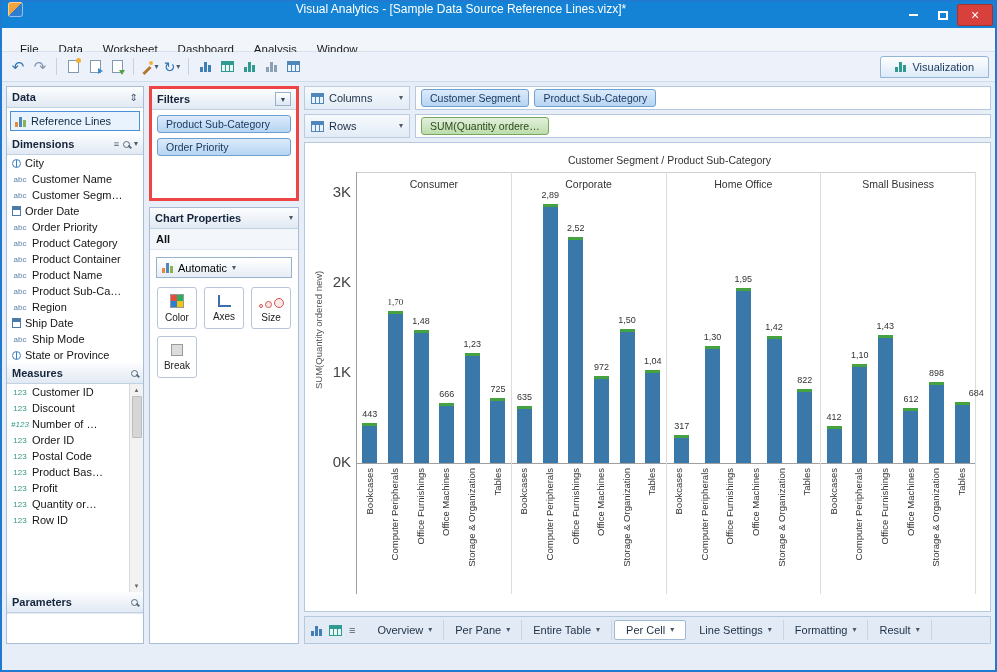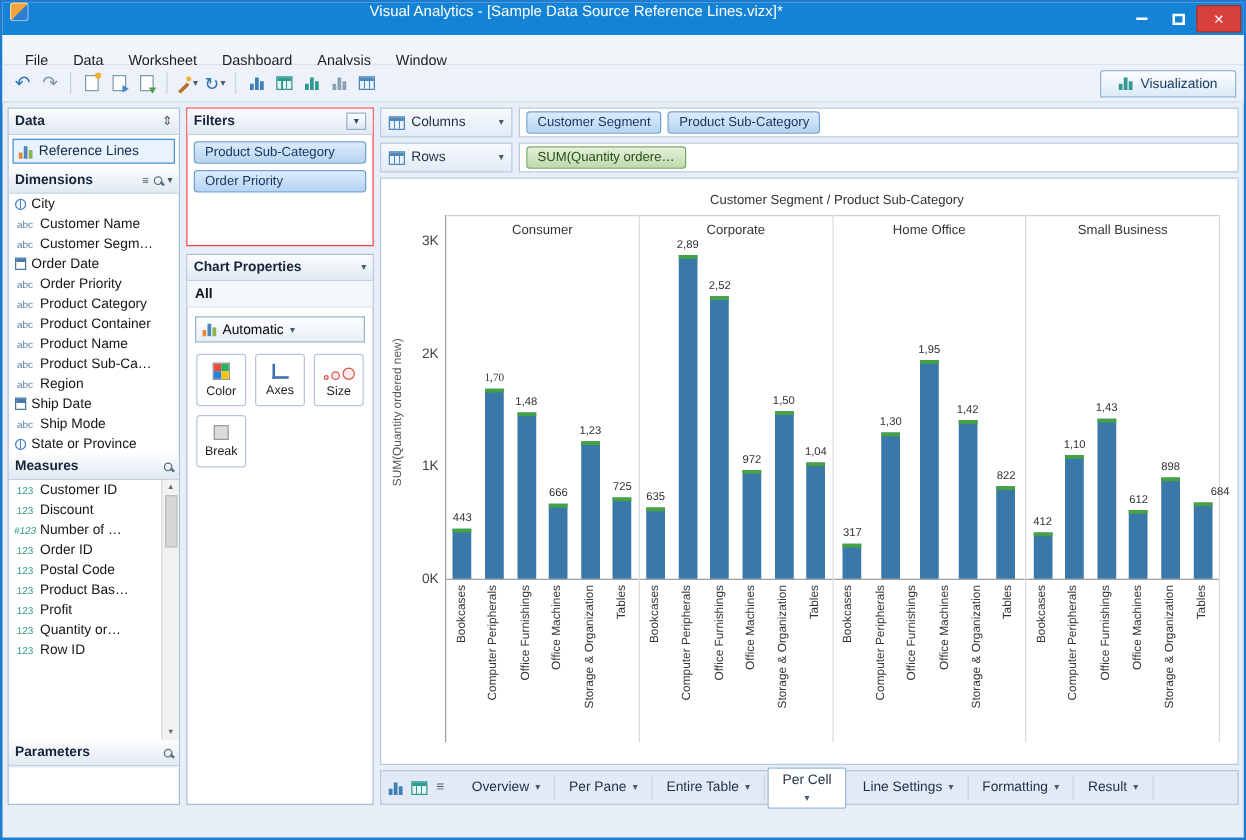--- a/index.html
+++ b/index.html
@@ -77,21 +77,21 @@
   .measures-wrap{flex:1;min-height:0;display:flex;overflow:hidden;}
   .measures-wrap .field-list{flex:1;}
   .scrollbar{width:14px;flex:none;background:#f2f2f2;border-left:1px solid #d9d9d9;display:flex;flex-direction:column;align-items:center;}
   .sb-a{font-size:6px;color:#666;padding:3px 0;}
   .sb-thumb{width:10px;height:42px;background:#d6d6d6;border:1px solid #bcbcbc;border-radius:1px;}
   .sb-track{flex:1;}
   .param-box{flex:0 0 30px;border-top:1px solid #e3e9f1;}
 
   
   .mid-panel{width:150px;flex:none;display:flex;flex-direction:column;gap:6px;font-size:11px;}
-  .filters-box{background:#fff;border:1px solid #ef4444;flex:none;}
+  .filters-box{background:#fff;border:3px solid #ef4444;flex:none;}
   .dd-btn{width:16px;height:14px;border:1px solid #9ab0c8;background:linear-gradient(#fff,#dde7f2);display:flex;align-items:center;justify-content:center;font-size:7px;color:#33485e;}
   .pill-stack{padding:5px;display:flex;flex-direction:column;gap:5px;min-height:88px;}
   .pill{height:18px;display:flex;align-items:center;padding:0 8px;font-size:10.5px;color:#17365d;background:linear-gradient(#dcebfb,#b6d4f2);border:1px solid #70a0cf;border-radius:3px;white-space:nowrap;overflow:hidden;}
   .pill.green{background:linear-gradient(#e3f0dc,#bcdcab);border-color:#77a85f;color:#2d4a1e;}
   .props-box{background:#fff;border:1px solid #a9bed6;flex:1;display:flex;flex-direction:column;}
   .cp-all{padding:4px 6px;font-weight:bold;color:#111;background:#f3f6fa;border-bottom:1px solid #e0e7f0;flex:none;}
   .mark-select{margin:7px 6px 4px 6px;height:21px;border:1px solid #98b2cc;background:linear-gradient(#fff,#e6edf6);display:flex;align-items:center;gap:5px;padding:0 5px;flex:none;}
   .mark-select .right{margin-left:auto;}
   .mini-bars.auto i:nth-child(1){background:#e8883a;}
   .mini-bars.auto i:nth-child(2){background:#4f87ba;}
@@ -117,40 +117,40 @@
   .shelf-btn{width:106px;flex:none;display:flex;align-items:center;gap:5px;padding:0 6px;font-size:11px;color:#1c2f45;background:linear-gradient(#f7fafd,#e2ebf6);border:1px solid #b9cce0;}
   .shelf-btn .ddv{margin-left:auto;}
   .shelf{flex:1;background:#fff;border:1px solid #b6c8dc;display:flex;align-items:center;gap:5px;padding:2px 5px;overflow:hidden;}
 
   
   .canvas{flex:1;min-height:0;background:#fff;border:1px solid #b6c8dc;overflow:hidden;display:flex;flex-direction:column;}
   .chart-title{flex:none;text-align:center;font-size:10.5px;color:#333;padding:11px 0 6px 44px;}
   .chart-body{flex:none;display:flex;padding:0 14px 0 8px;}
   .ylabel{writing-mode:vertical-rl;transform:rotate(180deg);font-size:9.5px;color:#555;height:270px;margin-top:23px;text-align:center;width:15px;flex:none;}
   .yticks{position:relative;width:28px;margin-top:23px;height:270px;flex:none;}
-  .ytick{position:absolute;right:5px;font-size:11px;color:#444;line-height:1;}
+  .ytick{position:absolute;right:5px;font-size:15px;color:#444;line-height:1;}
   .panes{flex:1;display:flex;min-width:0;}
   .pane-full{flex:1;display:flex;flex-direction:column;border-left:1px solid #dcdcdc;min-width:0;}
   .pane-full:first-child{border-left:1px solid #a0a0a0;}
   .pane-full:last-child{border-right:1px solid #dcdcdc;}
   .seg-header{height:22px;flex:none;display:flex;align-items:center;justify-content:center;font-size:10.5px;color:#333;border-top:1px solid #cfcfcf;}
   .plot{height:270px;flex:none;display:flex;border-bottom:1px solid #a0a0a0;position:relative;}
   .slot{flex:1;position:relative;display:flex;align-items:flex-end;justify-content:center;min-width:0;}
   .bar{width:15px;background:#3a78a9;border-top:3px solid #44a340;}
   .bar-label{position:absolute;left:0;width:100%;text-align:center;font-size:9px;color:#333;line-height:1;white-space:nowrap;}
   .xrow{height:130px;flex:none;display:flex;padding-top:4px;}
   .xslot{flex:1;display:flex;justify-content:center;align-items:flex-start;min-width:0;}
   .xlab{writing-mode:vertical-rl;transform:rotate(180deg);font-size:9.5px;color:#333;line-height:1.1;white-space:nowrap;}
 
   
   .bottomstrip{height:28px;flex:none;background:#e2eaf5;border:1px solid #b6c8dc;display:flex;align-items:center;padding:0 6px;gap:7px;font-size:11px;}
   .listic{font-size:11px;color:#4a5a6c;line-height:1;}
   .btabs{display:flex;align-items:center;height:100%;margin-left:4px;}
   .btab{display:flex;align-items:center;gap:5px;padding:4px 11px;color:#1c2f45;border-right:1px solid #c8d5e5;white-space:nowrap;}
-  .btab.active{background:#fff;border:1px solid #9fb9d4;border-radius:2px;padding:3px 11px;margin:0 2px;flex-direction:column;}
+  .btab.active{background:#fff;border:1px solid #9fb9d4;border-radius:2px;padding:3px 11px;margin:0 2px;}
 </style>
 </head>
 <body>
 
 <div class="window">
 
   <div class="titlebar">
     <span class="appicon"></span>
     <span class="title">Visual Analytics - [Sample Data Source Reference Lines.vizx]*</span>
     <span class="winbtns">

